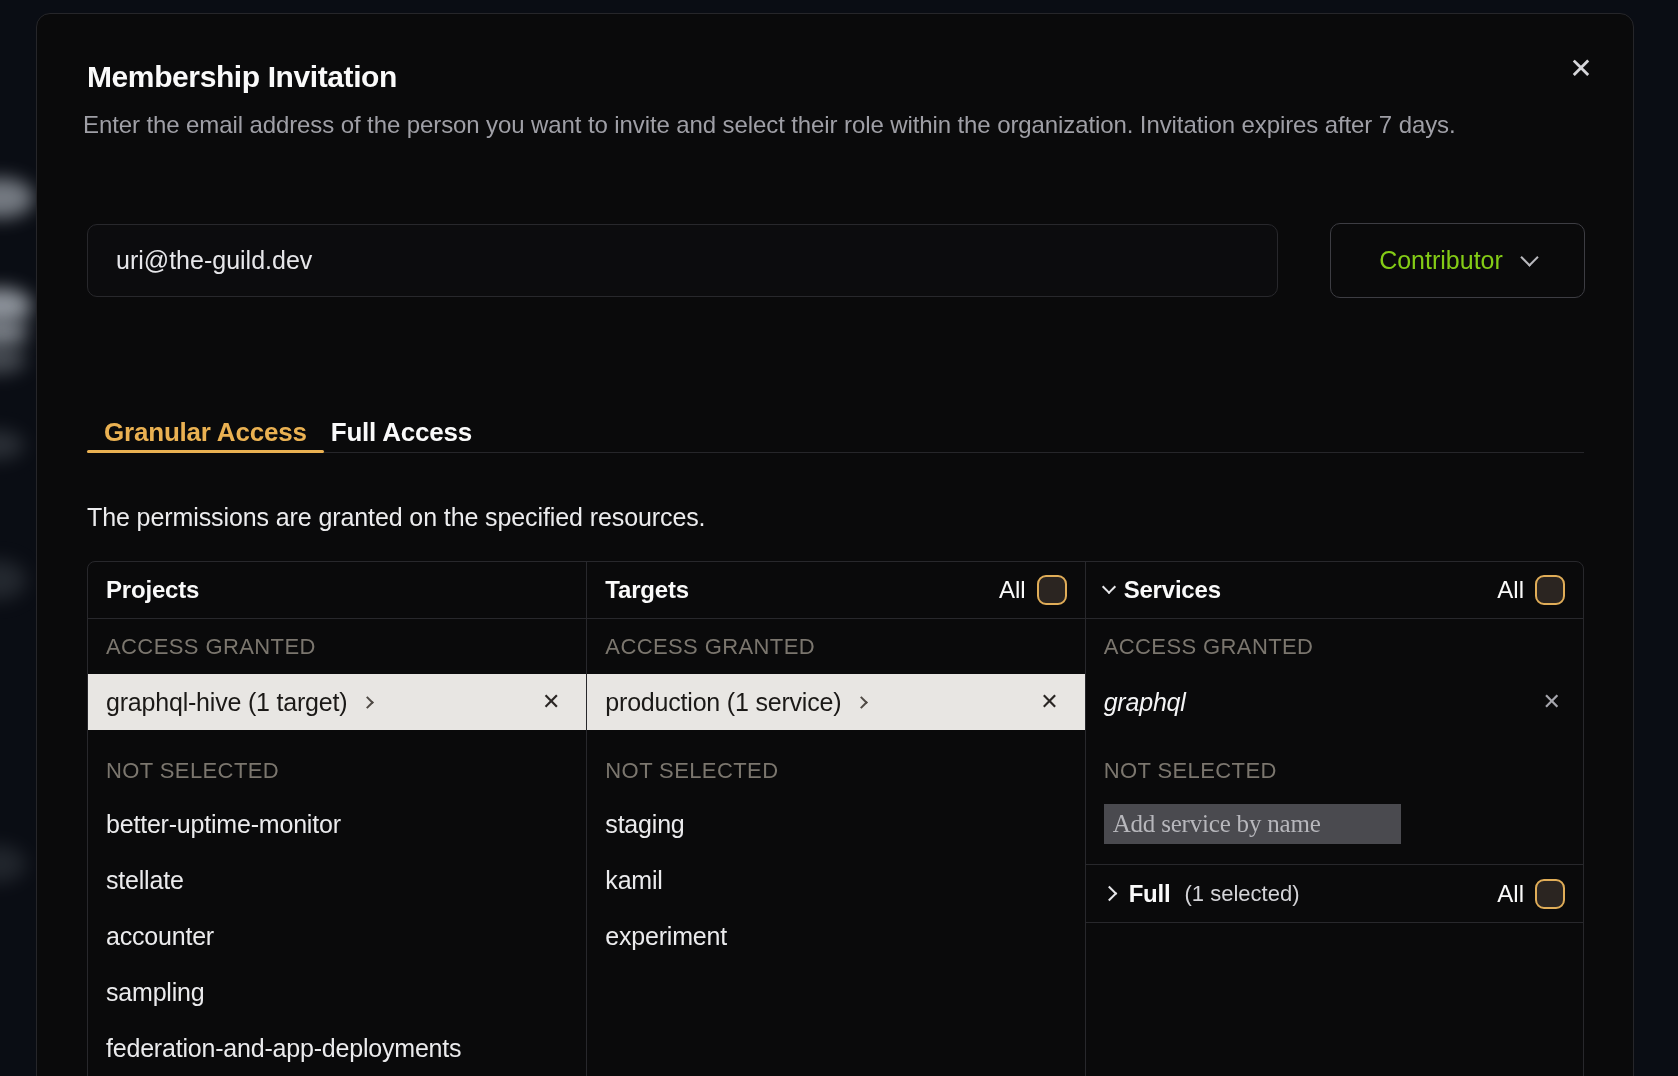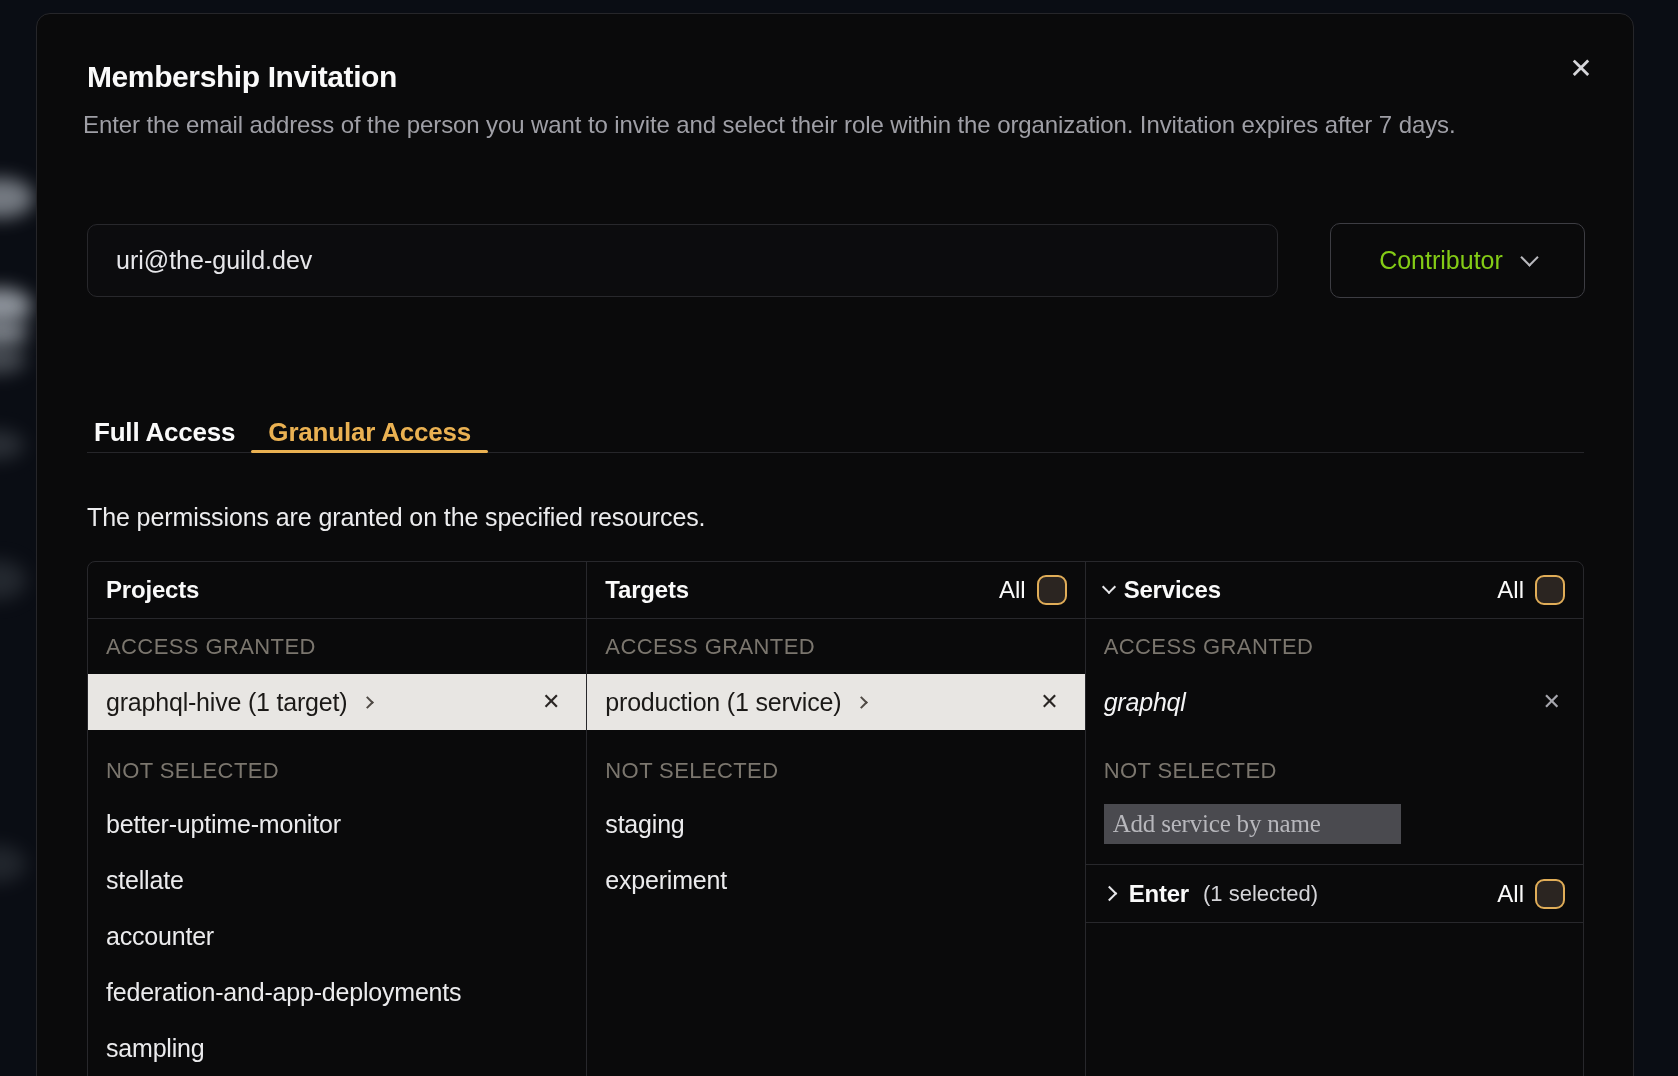--- a/index.html
+++ b/index.html
@@ -160,22 +160,22 @@
   <p class="description">Enter the email address of the person you want to invite and select their role within the organization. Invitation expires after 7 days.</p>
 
   <input class="email-input" type="text" value="uri@the-guild.dev" style="">
 
   <div class="role-select">
     <span>Contributor</span>
     <span class="chev-down"></span>
   </div>
 
   <div class="tabs">
+    <button class="tab active">Granular Access</button>
     <button class="tab first">Full Access</button>
-    <button class="tab active">Granular Access</button>
   </div>
 
   <p class="note">The permissions are granted on the specified resources.</p>
 
   <div class="perm-table">
 
     <div class="col">
       <div class="col-header">
         <div class="h-left">
           <span class="col-title">Projects</span>
@@ -186,22 +186,22 @@
         <span class="r-left">
           <span class="sel-label">graphql-hive (1 target)</span>
           <span class="chev-right-sm"></span>
         </span>
         <button class="remove-x">✕</button>
       </div>
       <div class="sec-label second">NOT SELECTED</div>
       <div class="item first">better-uptime-monitor</div>
       <div class="item">stellate</div>
       <div class="item">accounter</div>
+      <div class="item">sampling</div>
       <div class="item">federation-and-app-deployments</div>
-      <div class="item">sampling</div>
     </div>
 
     <div class="col">
       <div class="col-header">
         <div class="h-left">
           <span class="col-title">Targets</span>
         </div>
         <div class="all-box">
           <span class="all-label">All</span>
           <button class="checkbox"></button>
@@ -210,20 +210,21 @@
       <div class="sec-label">ACCESS GRANTED</div>
       <div class="sel-row">
         <span class="r-left">
           <span class="sel-label">production (1 service)</span>
           <span class="chev-right-sm"></span>
         </span>
         <button class="remove-x">✕</button>
       </div>
       <div class="sec-label second">NOT SELECTED</div>
       <div class="item first">staging</div>
+      <div class="item">kamil</div>
       <div class="item">experiment</div>
     </div>
 
     <div class="col">
       <div class="col-header">
         <div class="h-left">
           <span class="chev-down-sm"></span>
           <span class="col-title">Services</span>
         </div>
         <div class="all-box">
@@ -234,21 +235,21 @@
       <div class="sec-label">ACCESS GRANTED</div>
       <div class="svc-row">
         <span class="svc-label">graphql</span>
         <button class="remove-x light">✕</button>
       </div>
       <div class="sec-label second">NOT SELECTED</div>
       <input class="add-service-input" type="text" placeholder="Add service by name" style="">
       <div class="apps-row">
         <div class="apps-left">
           <span class="chev-right-md"></span>
-          <span class="apps-title">Enter</span>
+          <span class="apps-title">Full</span>
           <span class="apps-count">(1 selected)</span>
         </div>
         <div class="all-box">
           <span class="all-label">All</span>
           <button class="checkbox"></button>
         </div>
       </div>
     </div>
 
   </div>

